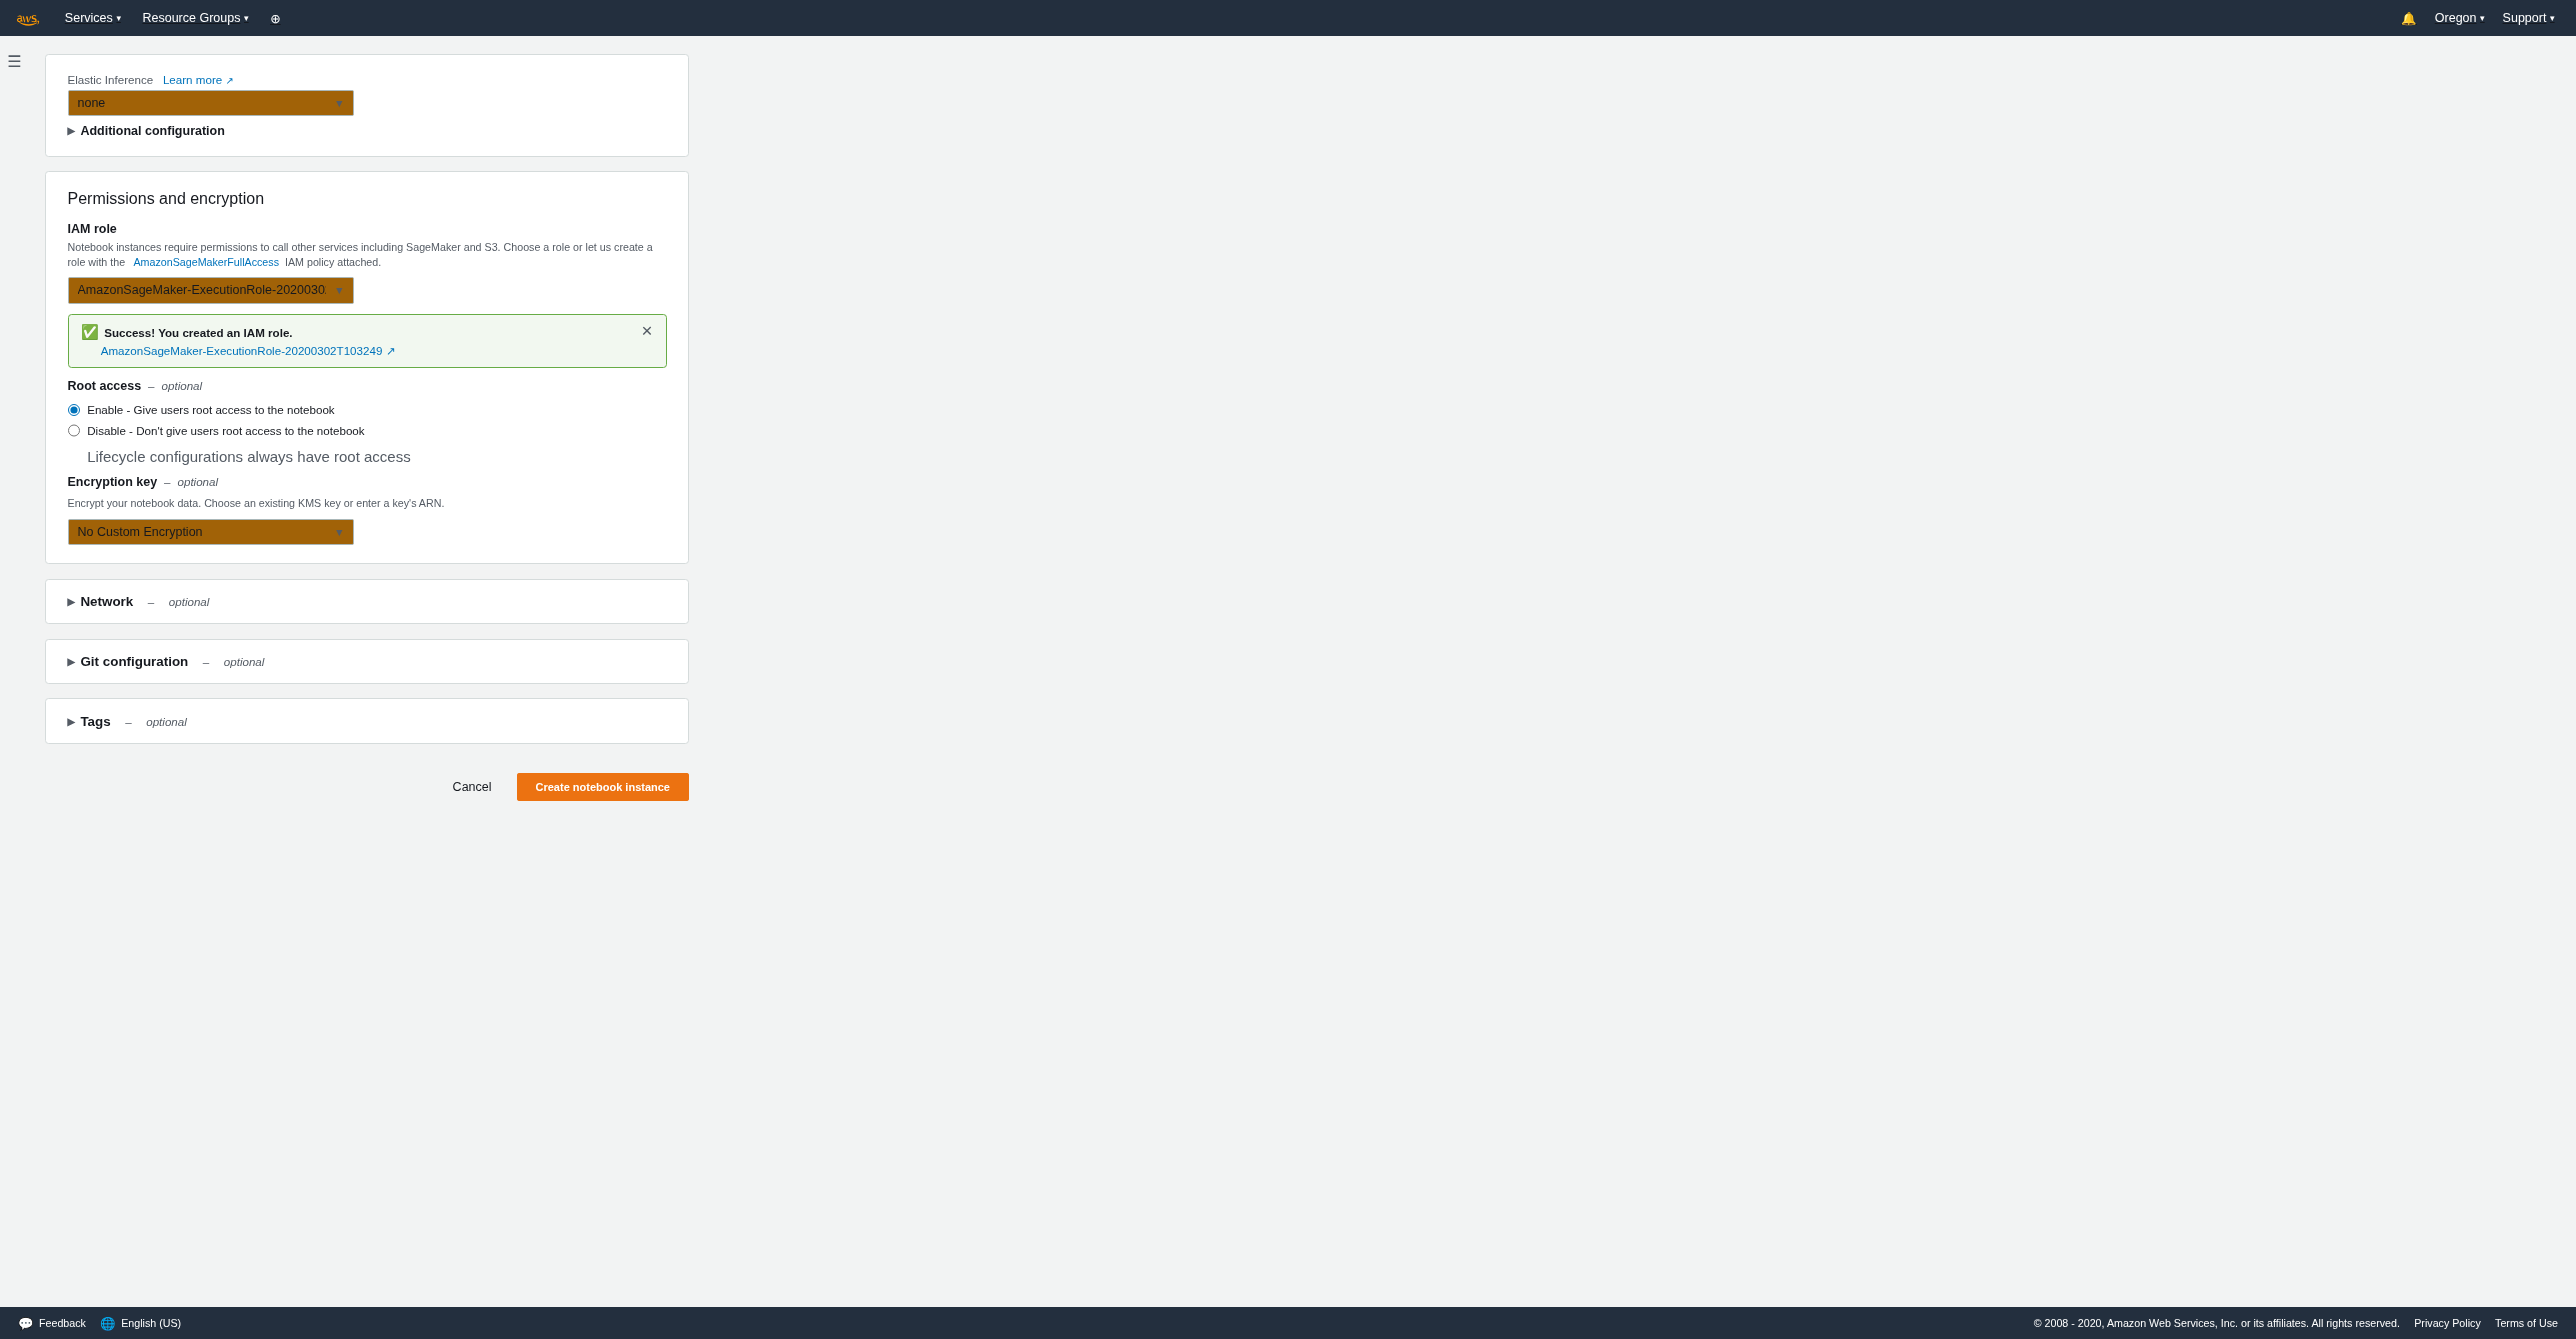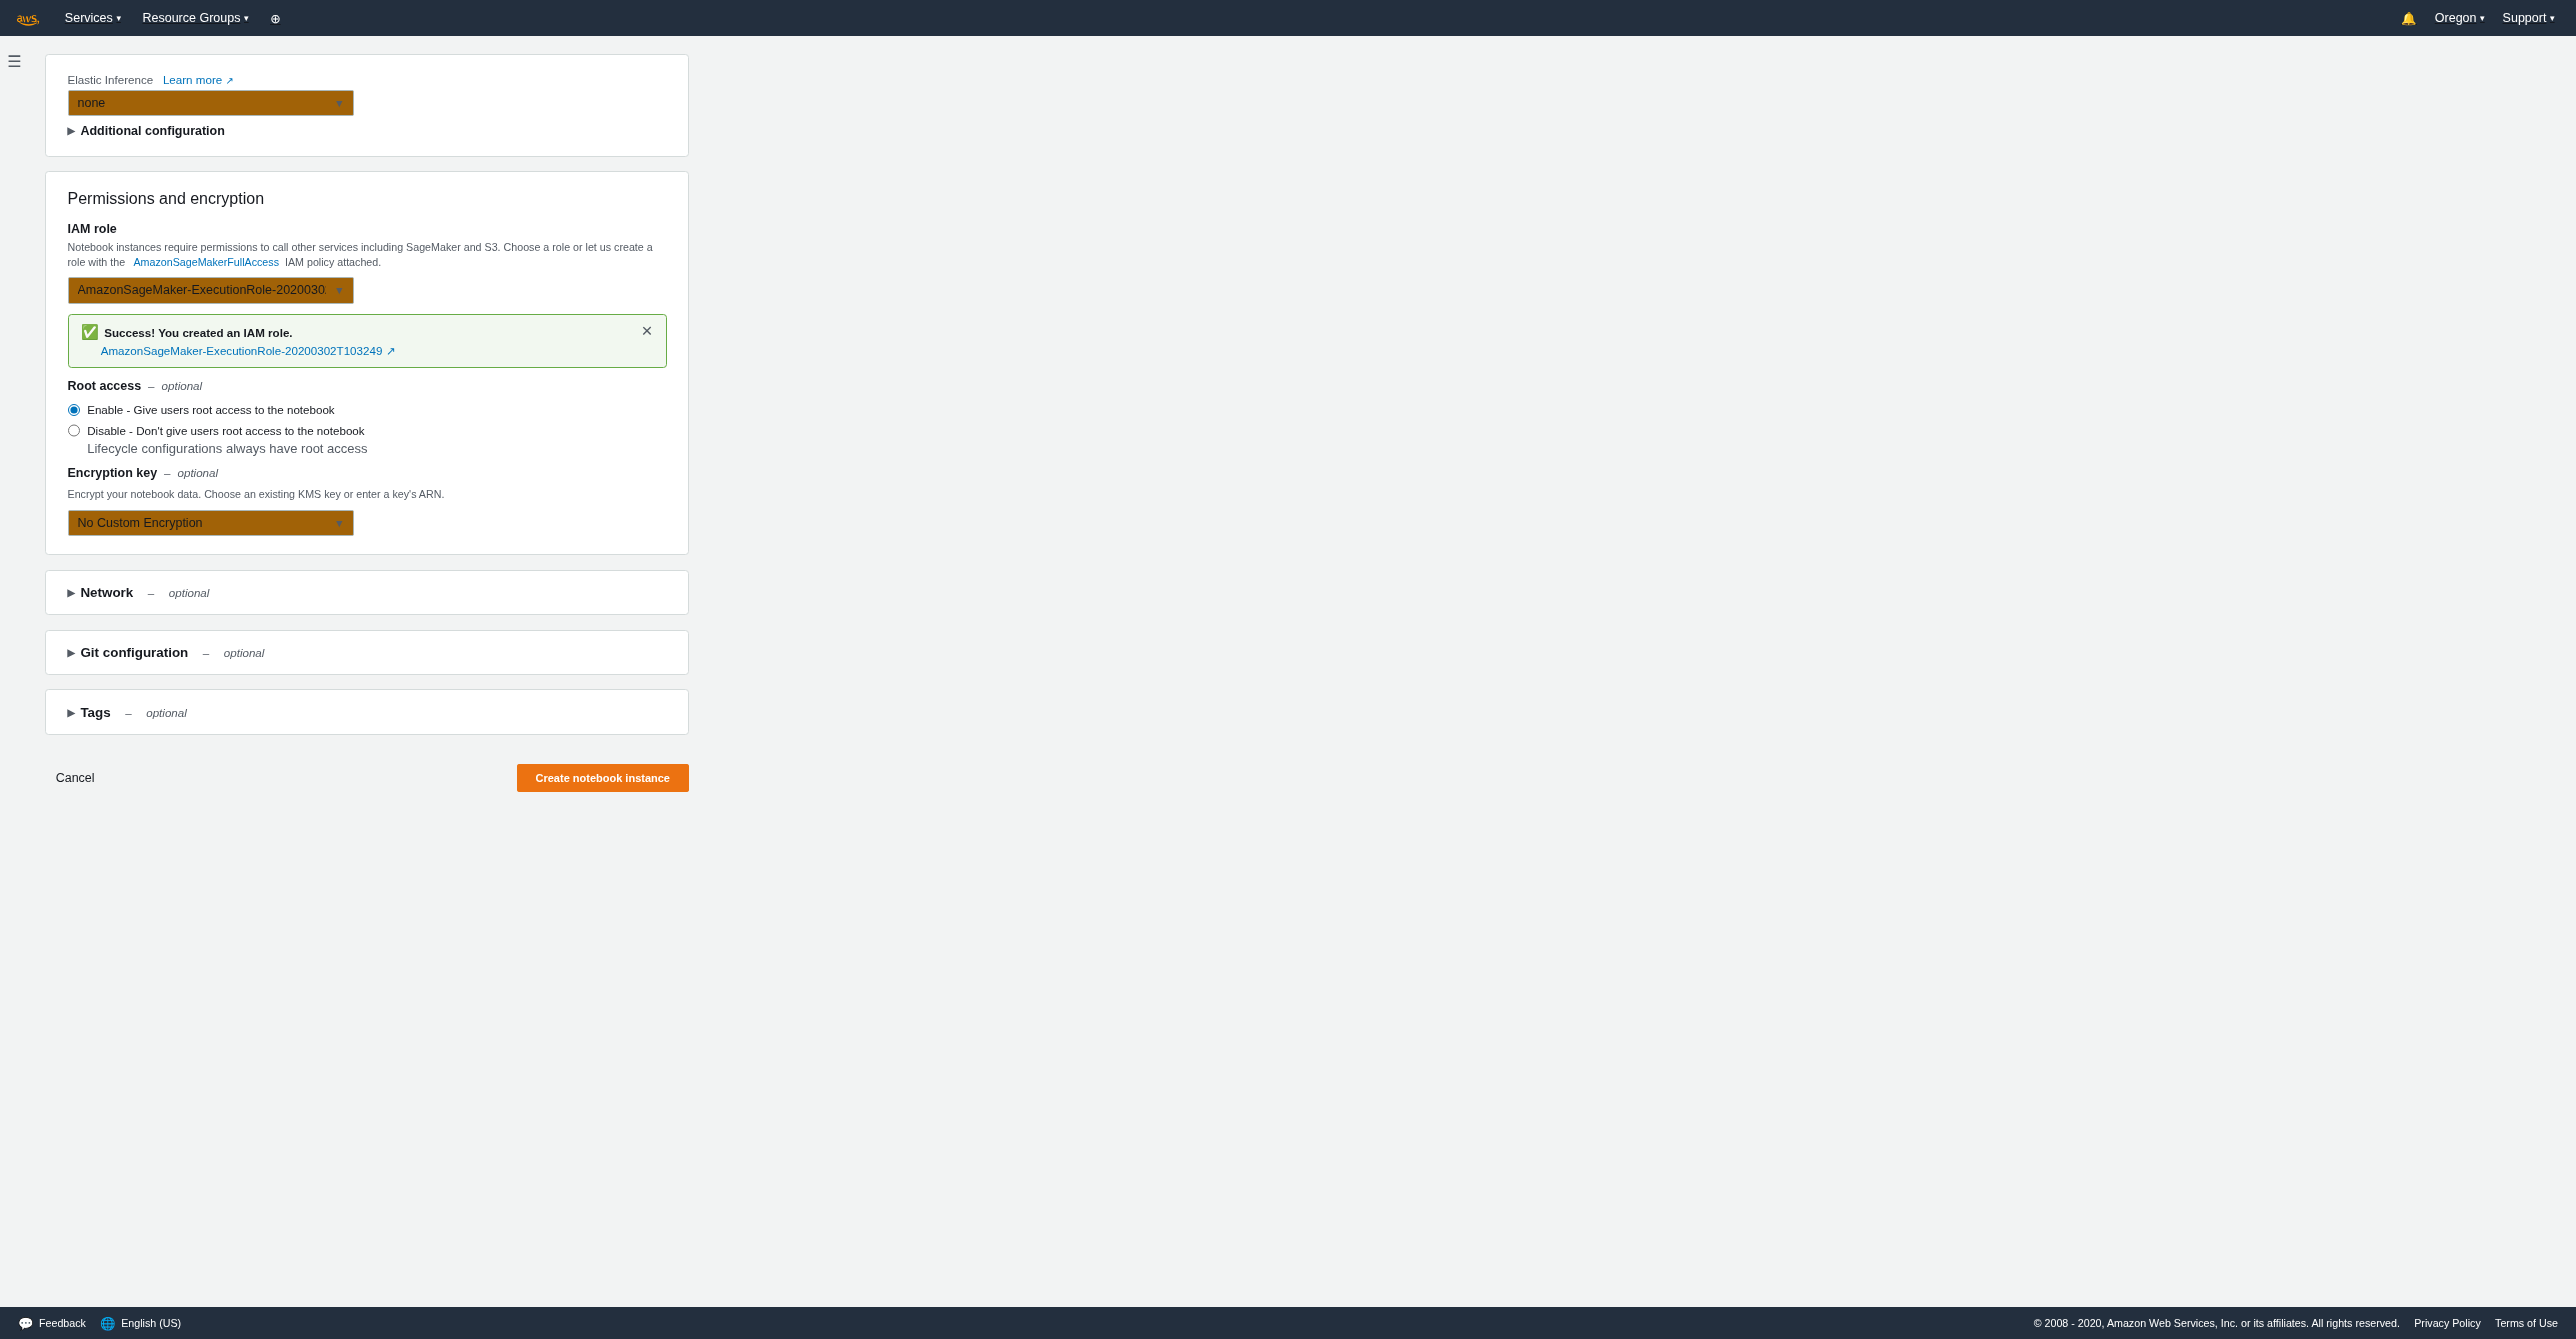--- a/index.html
+++ b/index.html
@@ -220,24 +220,24 @@
       align-items: flex-end;
       gap: 7.2px;
       font-size: 11.6px;
       cursor: pointer;
     }
     .radio-label input[type="radio"] {
       accent-color: #0073bb;
       width: 12.5px; height: 12.5px;
     }
     .radio-sublabel {
-      font-size: 13px;
+      font-size: 15px;
       color: #545b64;
       margin-left: 19.7px;
-      margin-top: 4px;
+      margin-top: 11px;
     }
 
     
     .optional-text {
       font-style: italic;
       font-weight: normal;
       color: #545b64;
       font-size: 11.6px;
     }
 
@@ -251,21 +251,21 @@
       cursor: pointer;
     }
     .collapsed-section .optional-text {
       font-weight: normal;
     }
 
     
     .footer-actions {
       display: flex;
       align-items: center;
-      justify-content: space-between;
+      justify-content: flex-end;
       gap: 14.3px;
       padding: 14.3px 0;
       max-width: 716px;
     }
     .btn-cancel {
       background: none;
       border: none;
       font-size: 12.5px;
       color: #16191f;
       cursor: pointer;

